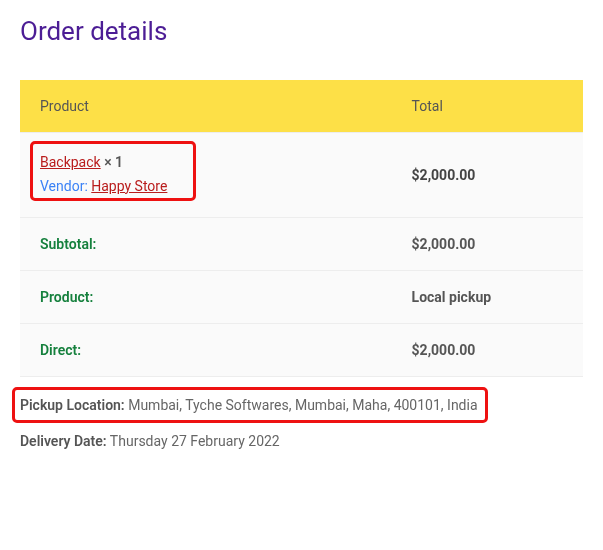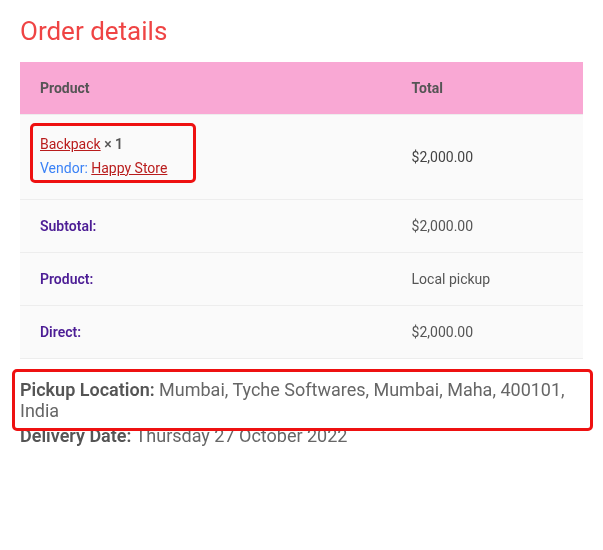--- a/index.html
+++ b/index.html
@@ -10,67 +10,68 @@
     body {
       font-family: -apple-system, BlinkMacSystemFont, "Segoe UI", Roboto, Arial, sans-serif;
       background: #fff;
       padding: 16px 20px;
       width: 603px;
       color: #444;
     }
     h1 {
       font-size: 26px;
       font-weight: 400;
-      color: #ef4444;
-      margin-bottom: 16px;
+      color: #4c1d95;
+      margin-bottom: 34px;
     }
     .order-table {
       width: 100%;
       border-collapse: collapse;
       background: #fafafa;
     }
     .order-table th,
     .order-table td {
       text-align: left;
       padding: 18px 20px;
       border-bottom: 1px solid #ededed;
       font-size: 14px;
     }
     .order-table thead th {
-      background: #f9a8d4;
+      background: #fde047;
       color: #555;
-      font-weight: 700;
+      font-weight: 400;
     }
     .col-label {
       width: 66%;
     }
     .col-value {
       width: 34%;
       padding-left: 10px;
+      font-weight: bold;
     }
     .product-cell {
       position: relative;
       line-height: 1.7;
     }
     .product-link, .vendor-link {
       color: #7a3e7a;
       text-decoration: underline;
     }
     .visited {
       color: #b91c1c;
     }
     .qty {
       font-weight: 600;
       color: #555;
     }
     .vendor-label {
       color: #3b82f6;
     }
     .tfoot-label {
-      color: #4c1d95;
+      color: #15803d;
       font-weight: 600;
     }
     .tfoot-value {
       color: #555;
     }
     .highlight-box-1 {
       position: absolute;
       border: 3px solid #e11;
       border-radius: 5px;
       pointer-events: none;
@@ -78,22 +79,22 @@
     .box-product {
       top: 8px;
       left: 10px;
       width: 166px;
       height: 60px;
     }
     .meta-list {
       margin-top: 20px;
     }
     .meta-item {
-      margin: 4px 0;
-      font-size: 18px;
+      margin: 20px 0;
+      font-size: 14px;
       color: #666;
     }
     .meta-label {
       font-weight: 600;
       color: #555;
     }
     .pickup-wrap {
       position: relative;
       display: inline-block;
     }
@@ -148,15 +149,15 @@
 </table>
 
 <div class="meta-list">
   <div class="meta-item">
     <span class="pickup-wrap">
       <span class="meta-label">Pickup Location:</span><span> Mumbai, Tyche Softwares, Mumbai, Maha, 400101, India</span>
       <span class="box-pickup"></span>
     </span>
   </div>
   <div class="meta-item">
-    <span class="meta-label">Delivery Date:</span><span> Thursday 27 October 2022</span>
+    <span class="meta-label">Delivery Date:</span><span> Thursday 27 February 2022</span>
   </div>
 </div>
 
 </body></html>

